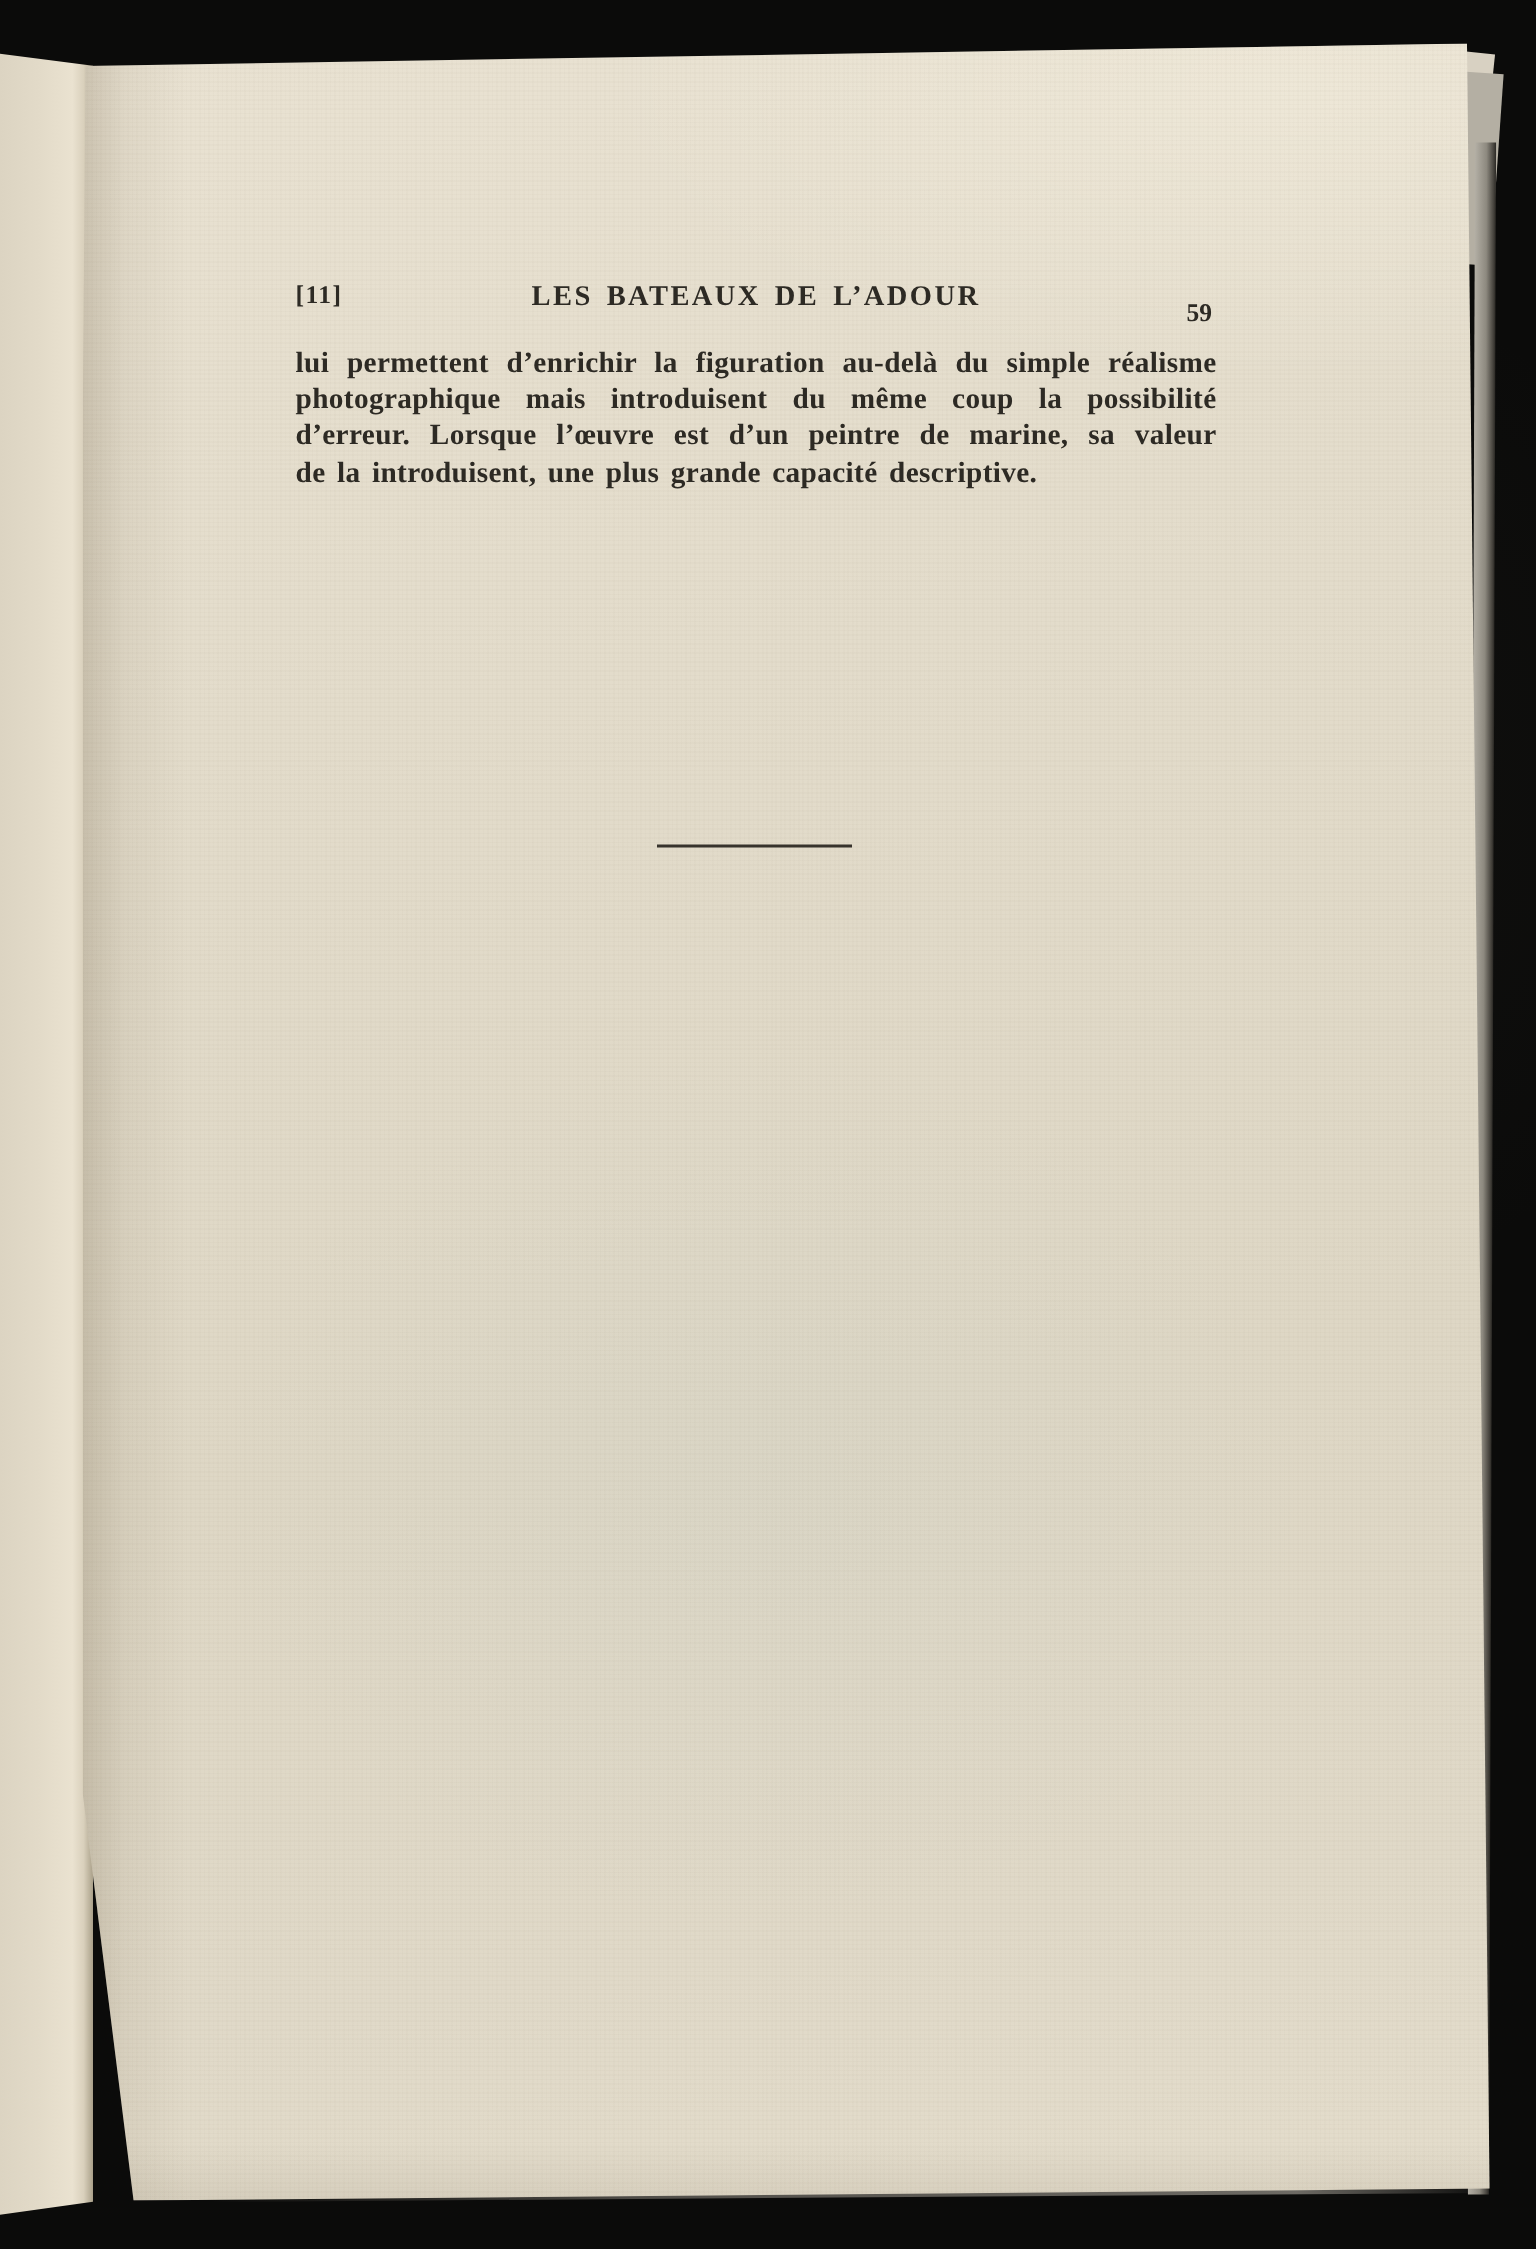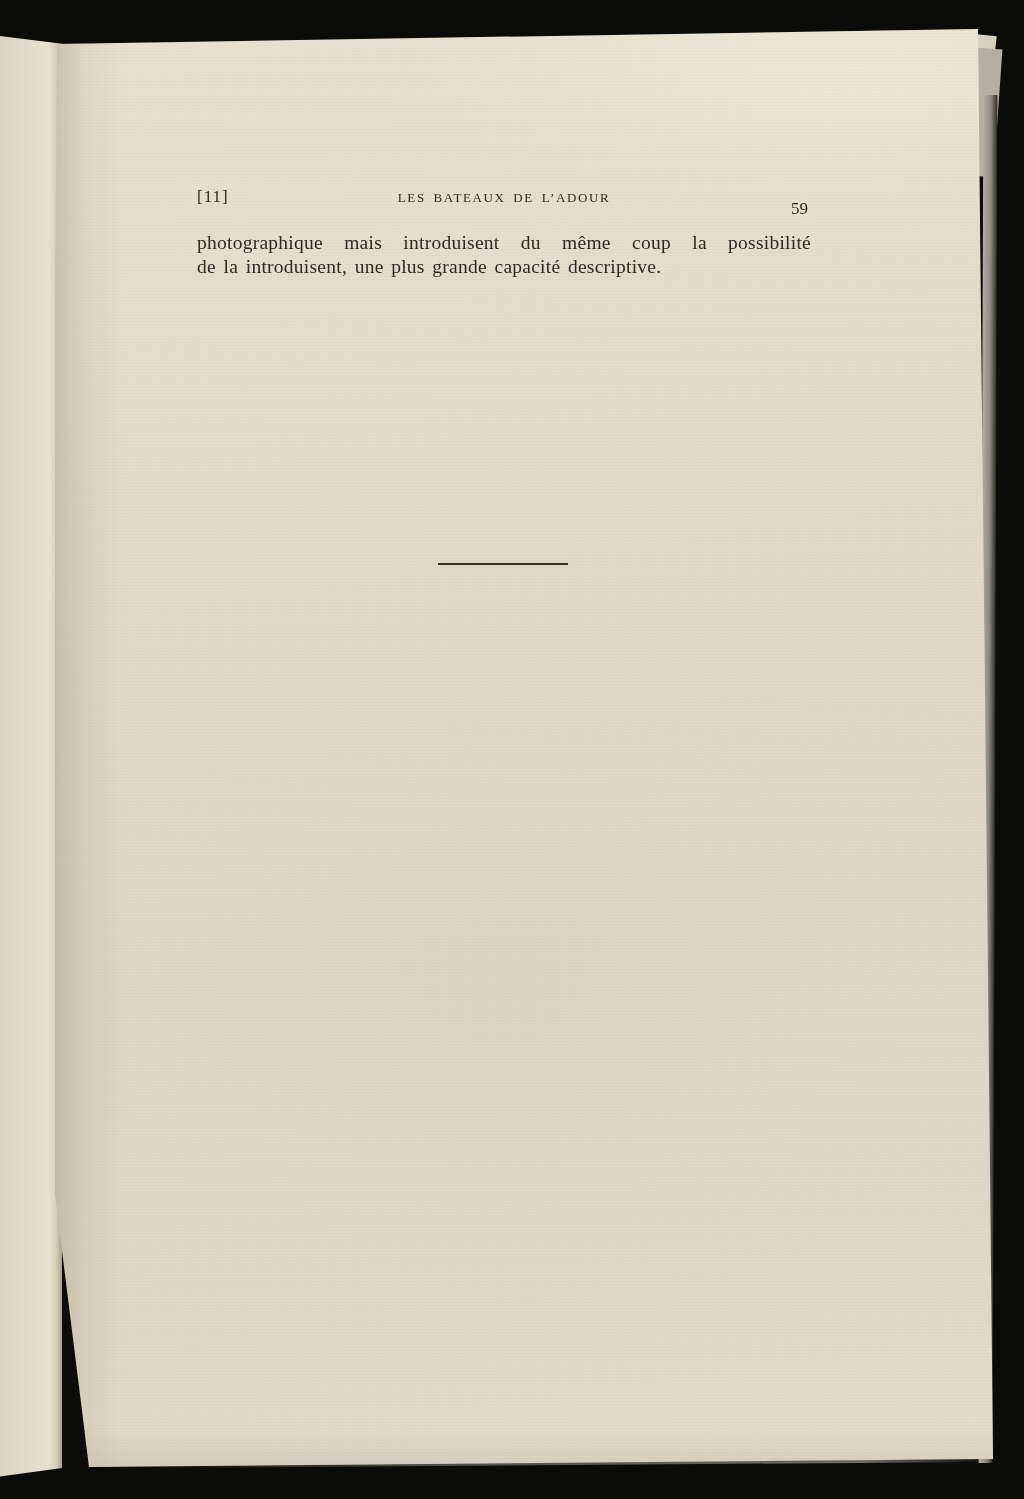--- a/index.html
+++ b/index.html
@@ -56,20 +56,21 @@
   
   .main-page {
     position: absolute; left: 55px; top: 28px; width: 940px; height: 1440px;
     clip-path: polygon(0.21% 1.11%, 98.19% 0.07%, 99.79% 99.38%,
                        3.62% 99.93%, 0% 81%, 0% 19%);
     background:
       radial-gradient(ellipse 520px 420px at 48% 67%, rgba(178,198,196,0.10), transparent 70%),
       radial-gradient(ellipse 700px 300px at 85% 2%, rgba(255,250,235,0.28), transparent 65%),
       linear-gradient(172deg, #e9e2d2 0%, #e3dccb 30%, #ded7c5 62%, #e0d9c8 85%, #e4ddcc 100%);
     color: var(--color-ink);
+    font-weight: bold;
   }
   
   .main-page::before {
     content: ""; position: absolute; inset: 0; pointer-events: none;
     background:
       linear-gradient(to right, rgba(135,122,98,0.30), rgba(135,122,98,0.10) 28px, rgba(135,122,98,0) 70px),
       linear-gradient(to top, rgba(120,108,88,0.12), rgba(120,108,88,0) 40px);
   }
   
   .main-page::after {
@@ -80,21 +81,21 @@
   }
 
   
   .header-row {
     position: absolute; left: 142px; top: 157px; width: 614px; height: 24px;
     font-size: 17px; line-height: 24px; color: var(--color-ink); z-index: 2;
   }
   .section-marker { position: absolute; left: 0; top: 0; letter-spacing: 1px; }
   .running-title {
     position: absolute; left: 0; right: 0; top: 1px; text-align: center;
-    font-size: 13px; letter-spacing: 1.6px; word-spacing: 3px;
+    font-size: 19px; letter-spacing: 1.6px; word-spacing: 3px;
   }
   .page-number { position: absolute; right: 3px; top: 12px; }
 
   .body-text {
     position: absolute; left: 142px; top: 203px; width: 614px; z-index: 2;
     font-size: 19.5px; line-height: 24.2px; color: var(--color-ink);
     letter-spacing: 0.25px; word-spacing: 1.5px;
   }
   .body-text .line { text-align: justify; text-align-last: justify; }
   .body-text .line.last { text-align: left; text-align-last: left; word-spacing: 2.5px; }
@@ -118,20 +119,22 @@
 
   <div class="main-page">
 
     <div class="header-row">
       <span class="section-marker">[11]</span>
       <span class="running-title">LES BATEAUX DE L’ADOUR</span>
       <span class="page-number">59</span>
     </div>
 
     <div class="body-text">
+      <div class="line">lui permettent d’enrichir la figuration au-delà du simple réalisme</div>
       <div class="line">photographique mais introduisent du même coup la possibilité</div>
+      <div class="line">d’erreur. Lorsque l’œuvre est d’un peintre de marine, sa valeur</div>
       <div class="line last">de la introduisent, une plus grande capacité descriptive.</div>
     </div>
 
     <div class="divider-rule"></div>
 
   </div>
 </div>
 
 </body></html>

